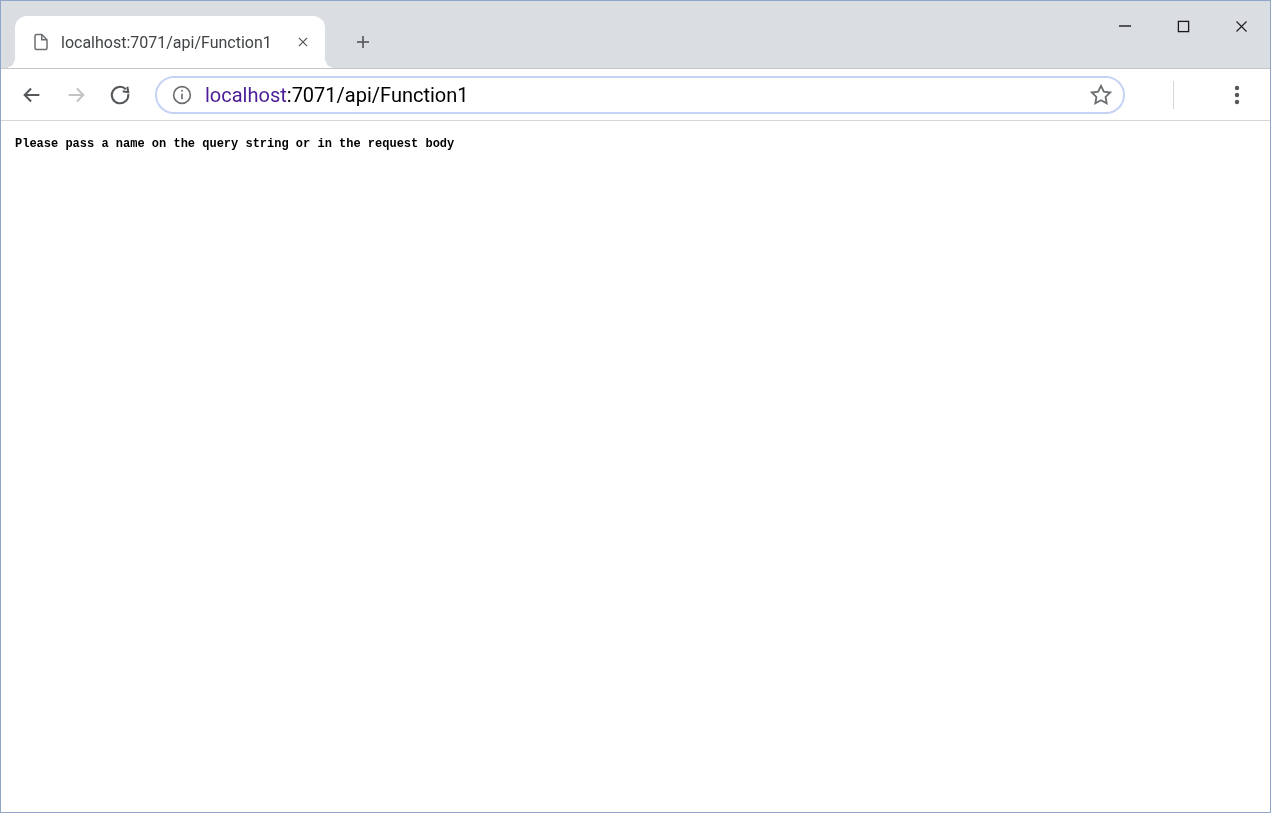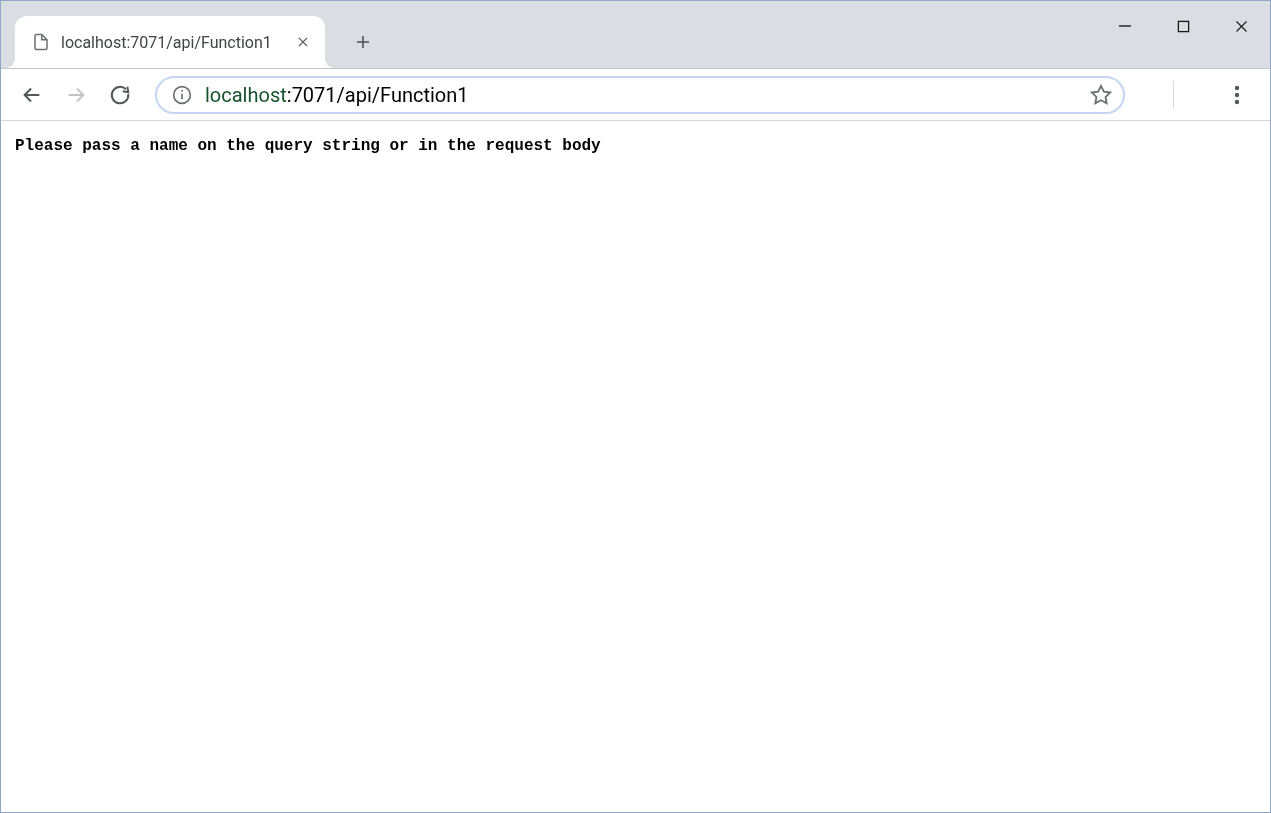--- a/index.html
+++ b/index.html
@@ -156,21 +156,21 @@
       flex-shrink: 0;
     }
     .url-text {
       font-size: 20px;
       color: #2f2f2f;
       flex: 1;
       white-space: nowrap;
       overflow: hidden;
     }
     .url-host {
-      color: #14532d;
+      color: #4c1d95;
       margin-top: 12px;
     }
     .url-dim {
       color: #000000;
     }
     .star-icon {
       width: 24px;
       height: 24px;
       display: flex;
       align-items: center;
@@ -195,21 +195,21 @@
       margin-left: 28px;
     }
     .content {
       flex: 1;
       background: #ffffff;
       padding: 16px 14px;
       overflow: auto;
     }
     .body-text {
       font-family: "Courier New", Courier, monospace;
-      font-size: 16px;
+      font-size: 12px;
       color: #000;
       white-space: pre;
       font-weight: bold;
     }
     svg {
       display: block;
     }
   </style>
 </head>
 <body>

